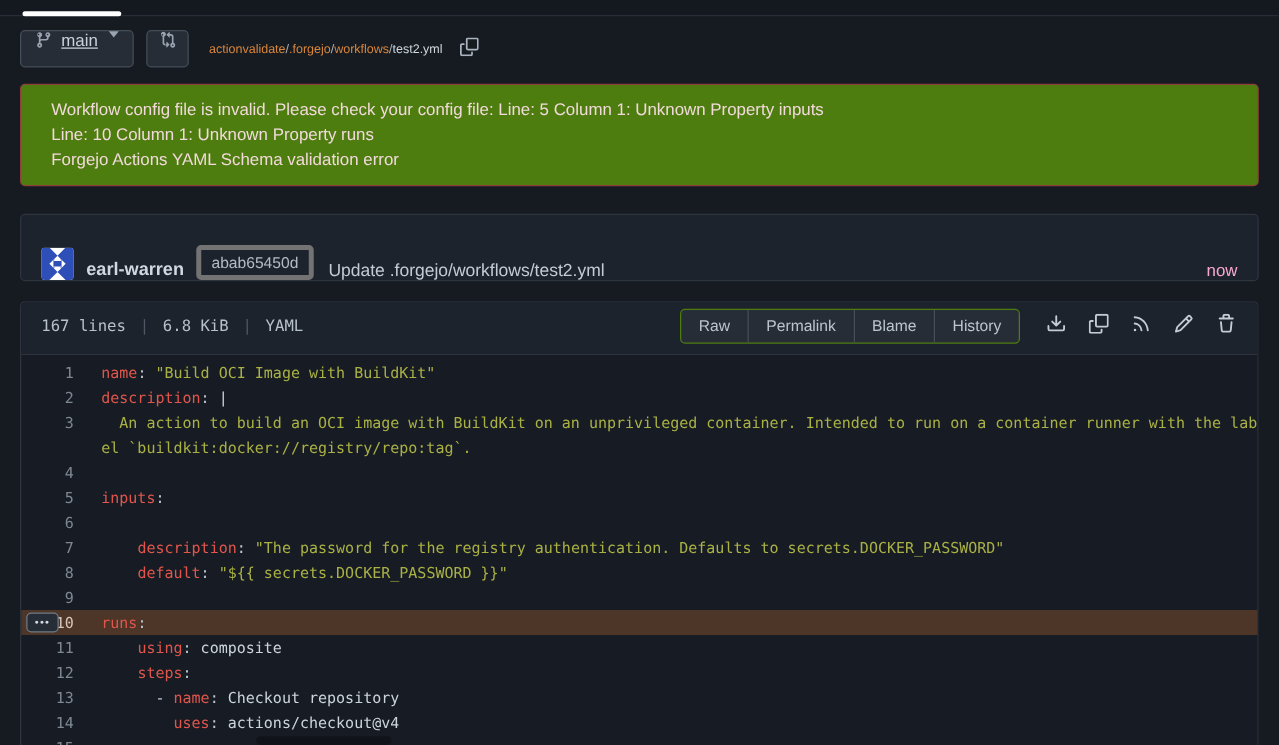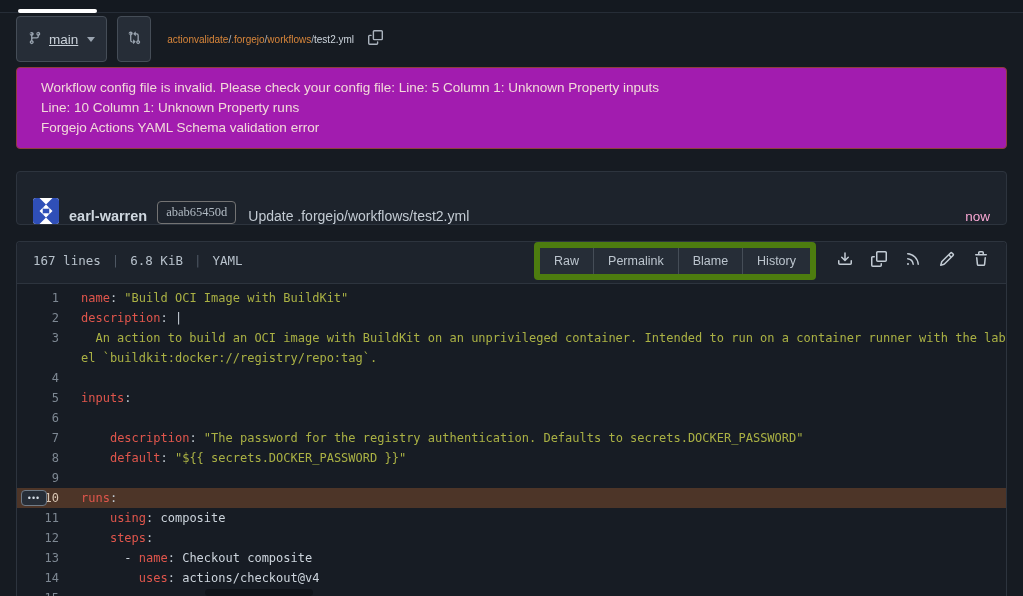--- a/index.html
+++ b/index.html
@@ -12,63 +12,63 @@
   }
   
   .top-strip { height:13px; background:#141920; border-bottom:1px solid #262d37; position:relative; }
   .tab-underline { position:absolute; left:18px; top:9px; width:79px; height:4px; background:#ffffff; border-radius:2px; }
 
   .container { padding:0 16px; }
 
   
   .nav-row { margin-top:10px; display:flex; align-items:center; gap:10px; height:32px; }
   .btn {
-    display:inline-flex; align-items:center; gap:7px;
+    display:inline-flex; align-items:flex-start; gap:7px;
     background:#262d37; border:1px solid #454d57; border-radius:4px;
-    color:#c9d1d9; font-size:13.5px; height:46px; padding:0 11px; cursor:pointer;text-decoration:underline;
+    color:#c9d1d9; font-size:13.5px; height:30px; padding:0 11px; cursor:pointer;text-decoration:underline;
   }
   .btn svg { flex:0 0 auto; }
   .caret { width:0; height:0; border-left:4px solid transparent; border-right:4px solid transparent; border-top:5px solid #9aa4b0; margin-left:2px; }
   .icon-muted { color:#9aa4b0; }
   .breadcrumb { display:flex; align-items:center; gap:0; font-size:10px; margin-left:6px; }
   .breadcrumb a { color:#d9863a; text-decoration:none; }
   .breadcrumb .sep { color:#aab3bd; }
   .breadcrumb .current { color:#ced6de; }
   .copy-path-btn { background:none; border:none; color:#aab3bd; cursor:pointer; display:inline-flex; align-items:center; padding:2px; margin-left:2px; }
 
   
   .error-banner {
-    margin-top:12px; background:#a21caf; border:1px solid #8f3f3c; border-radius:4px;
+    margin-top:12px; background:#4d7c0f; border:1px solid #8f3f3c; border-radius:4px;
     padding:10px 24px; color:#f2dada; font-size:13.5px; line-height:20px;
   }
 
   
   .commit-bar {
     margin-top:22px; height:54px; background:#1d232c; border:1px solid #2d343e; border-radius:4px;
     display:flex; align-items:flex-end; padding:0 16px; gap:10px;
   }
   .avatar { width:26px; height:26px; border-radius:3px; overflow:hidden; flex:0 0 auto; }
   .commit-author { font-weight:bold; font-size:14.5px; color:#cfd7df; }
   .sha-badge {
-    font-family:Liberation Serif, serif; font-size:12.5px; color:#b3bcc5;
-    border:1px solid #737373; border-radius:4px; padding:3px 8px; background:transparent; cursor:pointer;margin-top:24px;
+    font-family:Liberation Sans, sans-serif; font-size:12.5px; color:#b3bcc5;
+    border:4px solid #737373; border-radius:4px; padding:3px 8px; background:transparent; cursor:pointer;margin-top:24px;
   }
   .commit-msg { font-size:14px; color:#c3cbd3; margin-left:2px; }
   .commit-time { margin-left:auto; font-size:13.5px; color:#f9a8d4; }
 
   
   .code-panel { margin-top:16px; border:1px solid #2d343e; border-bottom:none; border-radius:4px 4px 0 0; background:#171c24; }
   .code-header {
     height:42px; background:#1d232c; border-bottom:1px solid #2d343e; border-radius:4px 4px 0 0;
     display:flex; align-items:center; padding:0 10px 4px 16px;
   }
   .file-stats { font-family:"DejaVu Sans Mono", monospace; font-size:12.5px; color:#b7c1cb; display:flex; align-items:center; }
   .file-stats .sep { color:#4e5763; margin:0 11px; }
   .header-right { margin-left:auto; display:flex; align-items:center; gap:4px; }
-  .btn-group { display:flex; border:6px solid #4d7c0f; border-radius:4px; overflow:hidden; background:#262d37; margin-right:10px; }
+  .btn-group { display:flex; border:1px solid #4d7c0f; border-radius:4px; overflow:hidden; background:#262d37; margin-right:10px; }
   .btn-group button {
     padding:6px 14px; font-size:12.5px; color:#bcc5ce; background:transparent; border:none;
     border-left:1px solid #454d57; cursor:pointer; font-family:"Liberation Sans", sans-serif;
   }
   .btn-group button:first-child { border-left:none; }
   .icon-btn { background:none; border:none; color:#c3ccd5; cursor:pointer; padding:4px 7px; display:inline-flex; align-items:center; }
 
   
   .code-body { padding-top:4px; font-family:"DejaVu Sans Mono", monospace; font-size:12px; }
   .code-row { display:flex; height:20px; line-height:20px; position:relative; }
@@ -256,21 +256,21 @@
         <div class="code-row">
           <a class="ln">11</a>
           <span class="lc"><span class="tok-t">    </span><span class="tok-key">using</span><span class="tok-p">: </span><span class="tok-t">composite</span></span>
         </div>
         <div class="code-row">
           <a class="ln">12</a>
           <span class="lc"><span class="tok-t">    </span><span class="tok-key">steps</span><span class="tok-p">:</span></span>
         </div>
         <div class="code-row">
           <a class="ln">13</a>
-          <span class="lc"><span class="tok-t">      - </span><span class="tok-key">name</span><span class="tok-p">: </span><span class="tok-t">Checkout composite</span></span>
+          <span class="lc"><span class="tok-t">      - </span><span class="tok-key">name</span><span class="tok-p">: </span><span class="tok-t">Checkout repository</span></span>
         </div>
         <div class="code-row">
           <a class="ln">14</a>
           <span class="lc"><span class="tok-t">        </span><span class="tok-key">uses</span><span class="tok-p">: </span><span class="tok-t">actions/checkout@v4</span></span>
         </div>
         <div class="code-row">
           <a class="ln">15</a>
           <span class="lc"></span>
         </div>
       </div>

